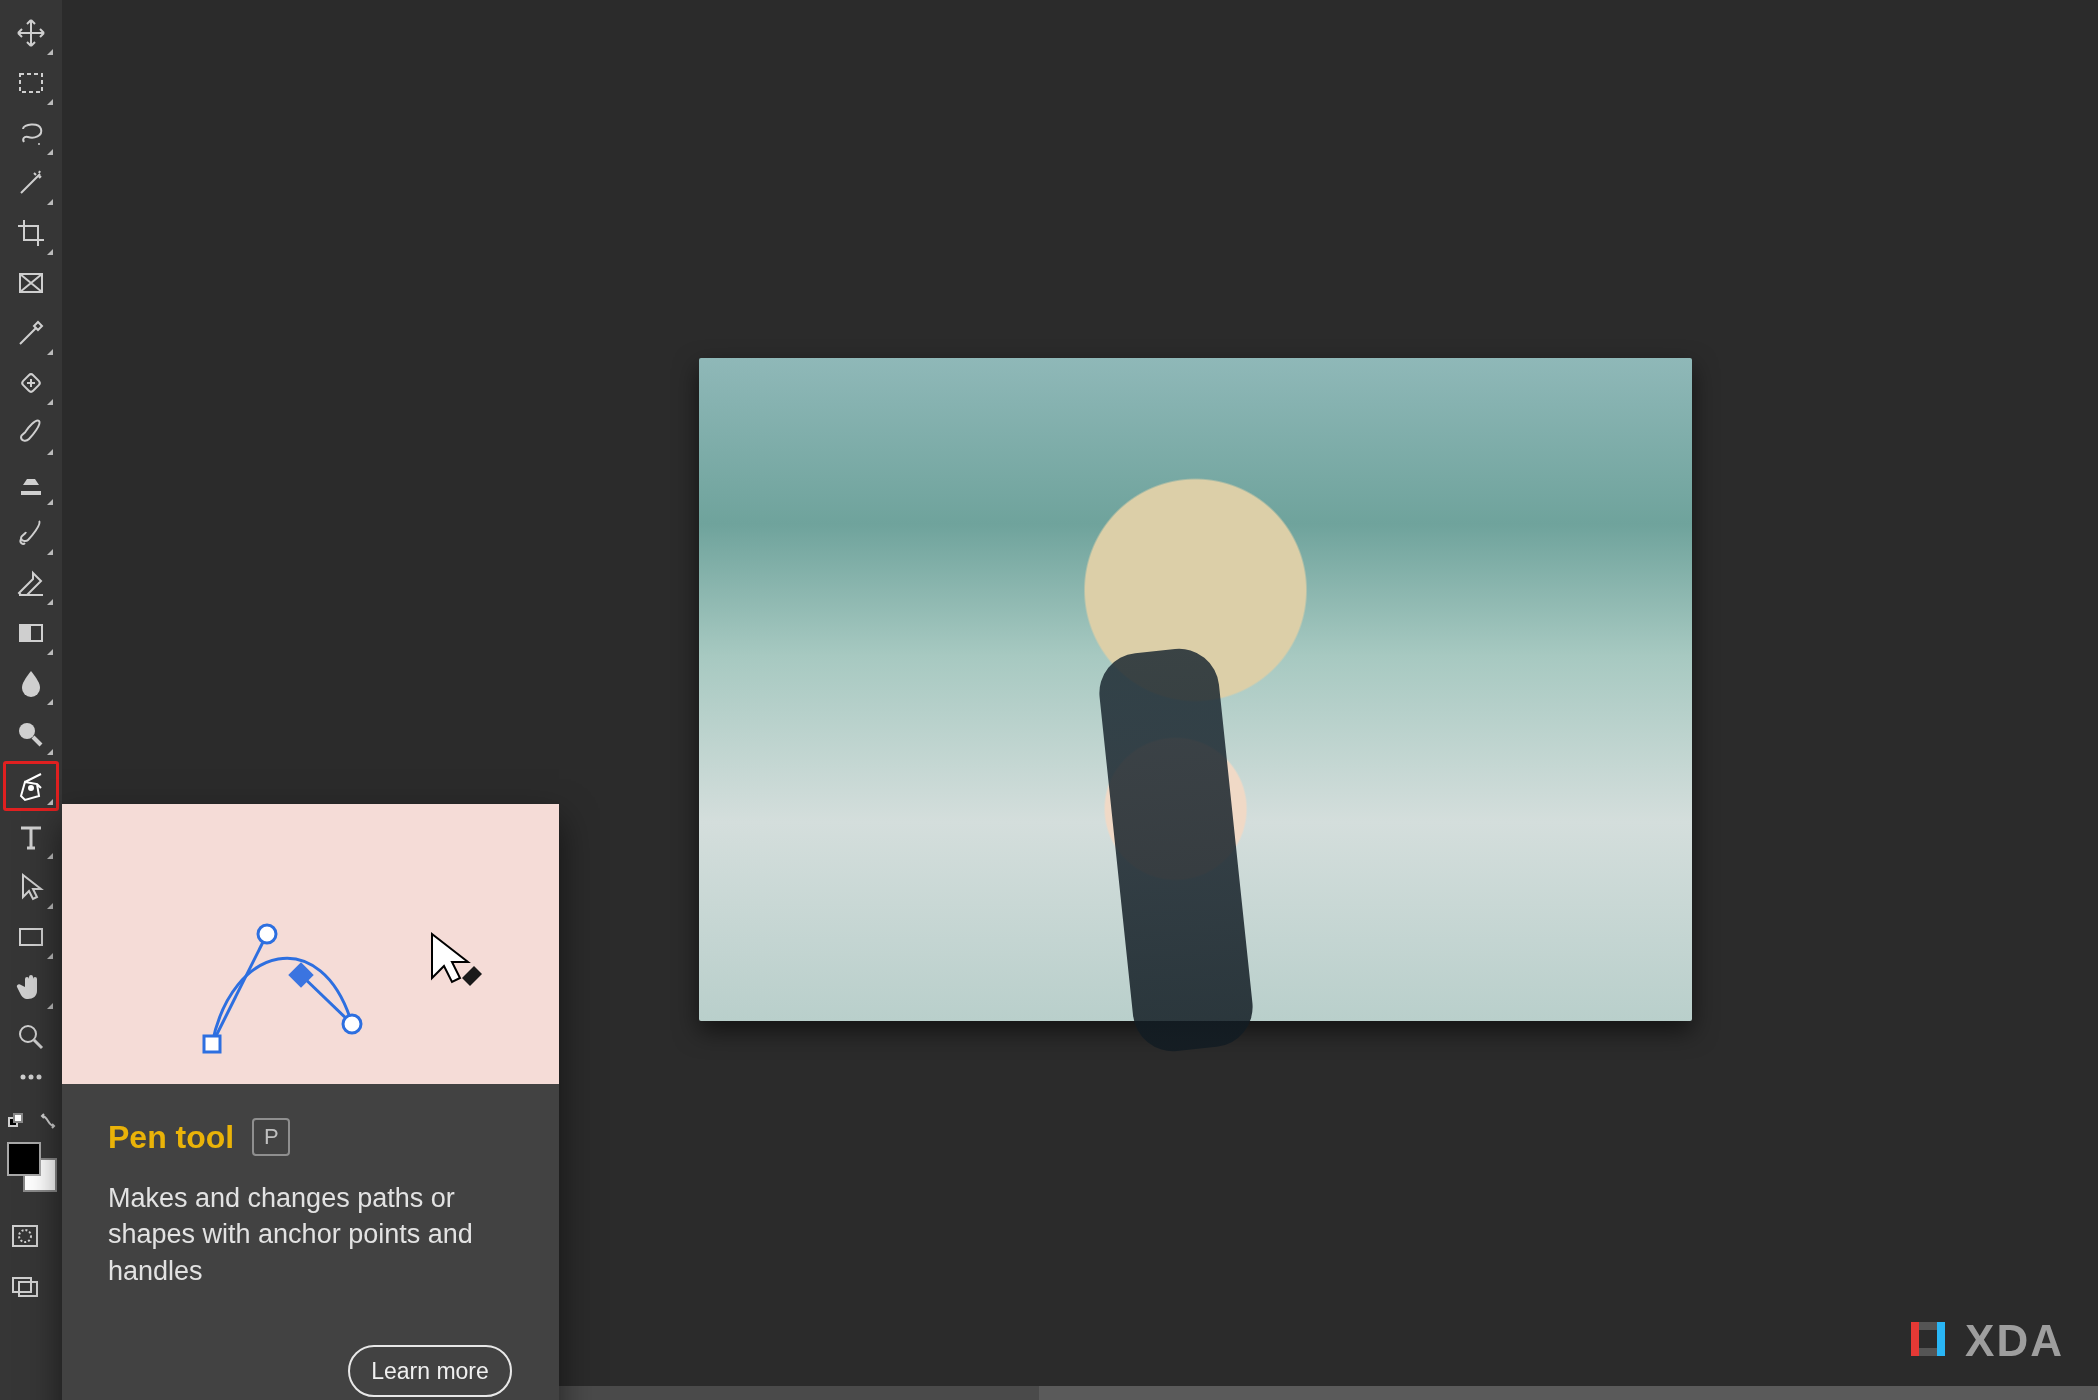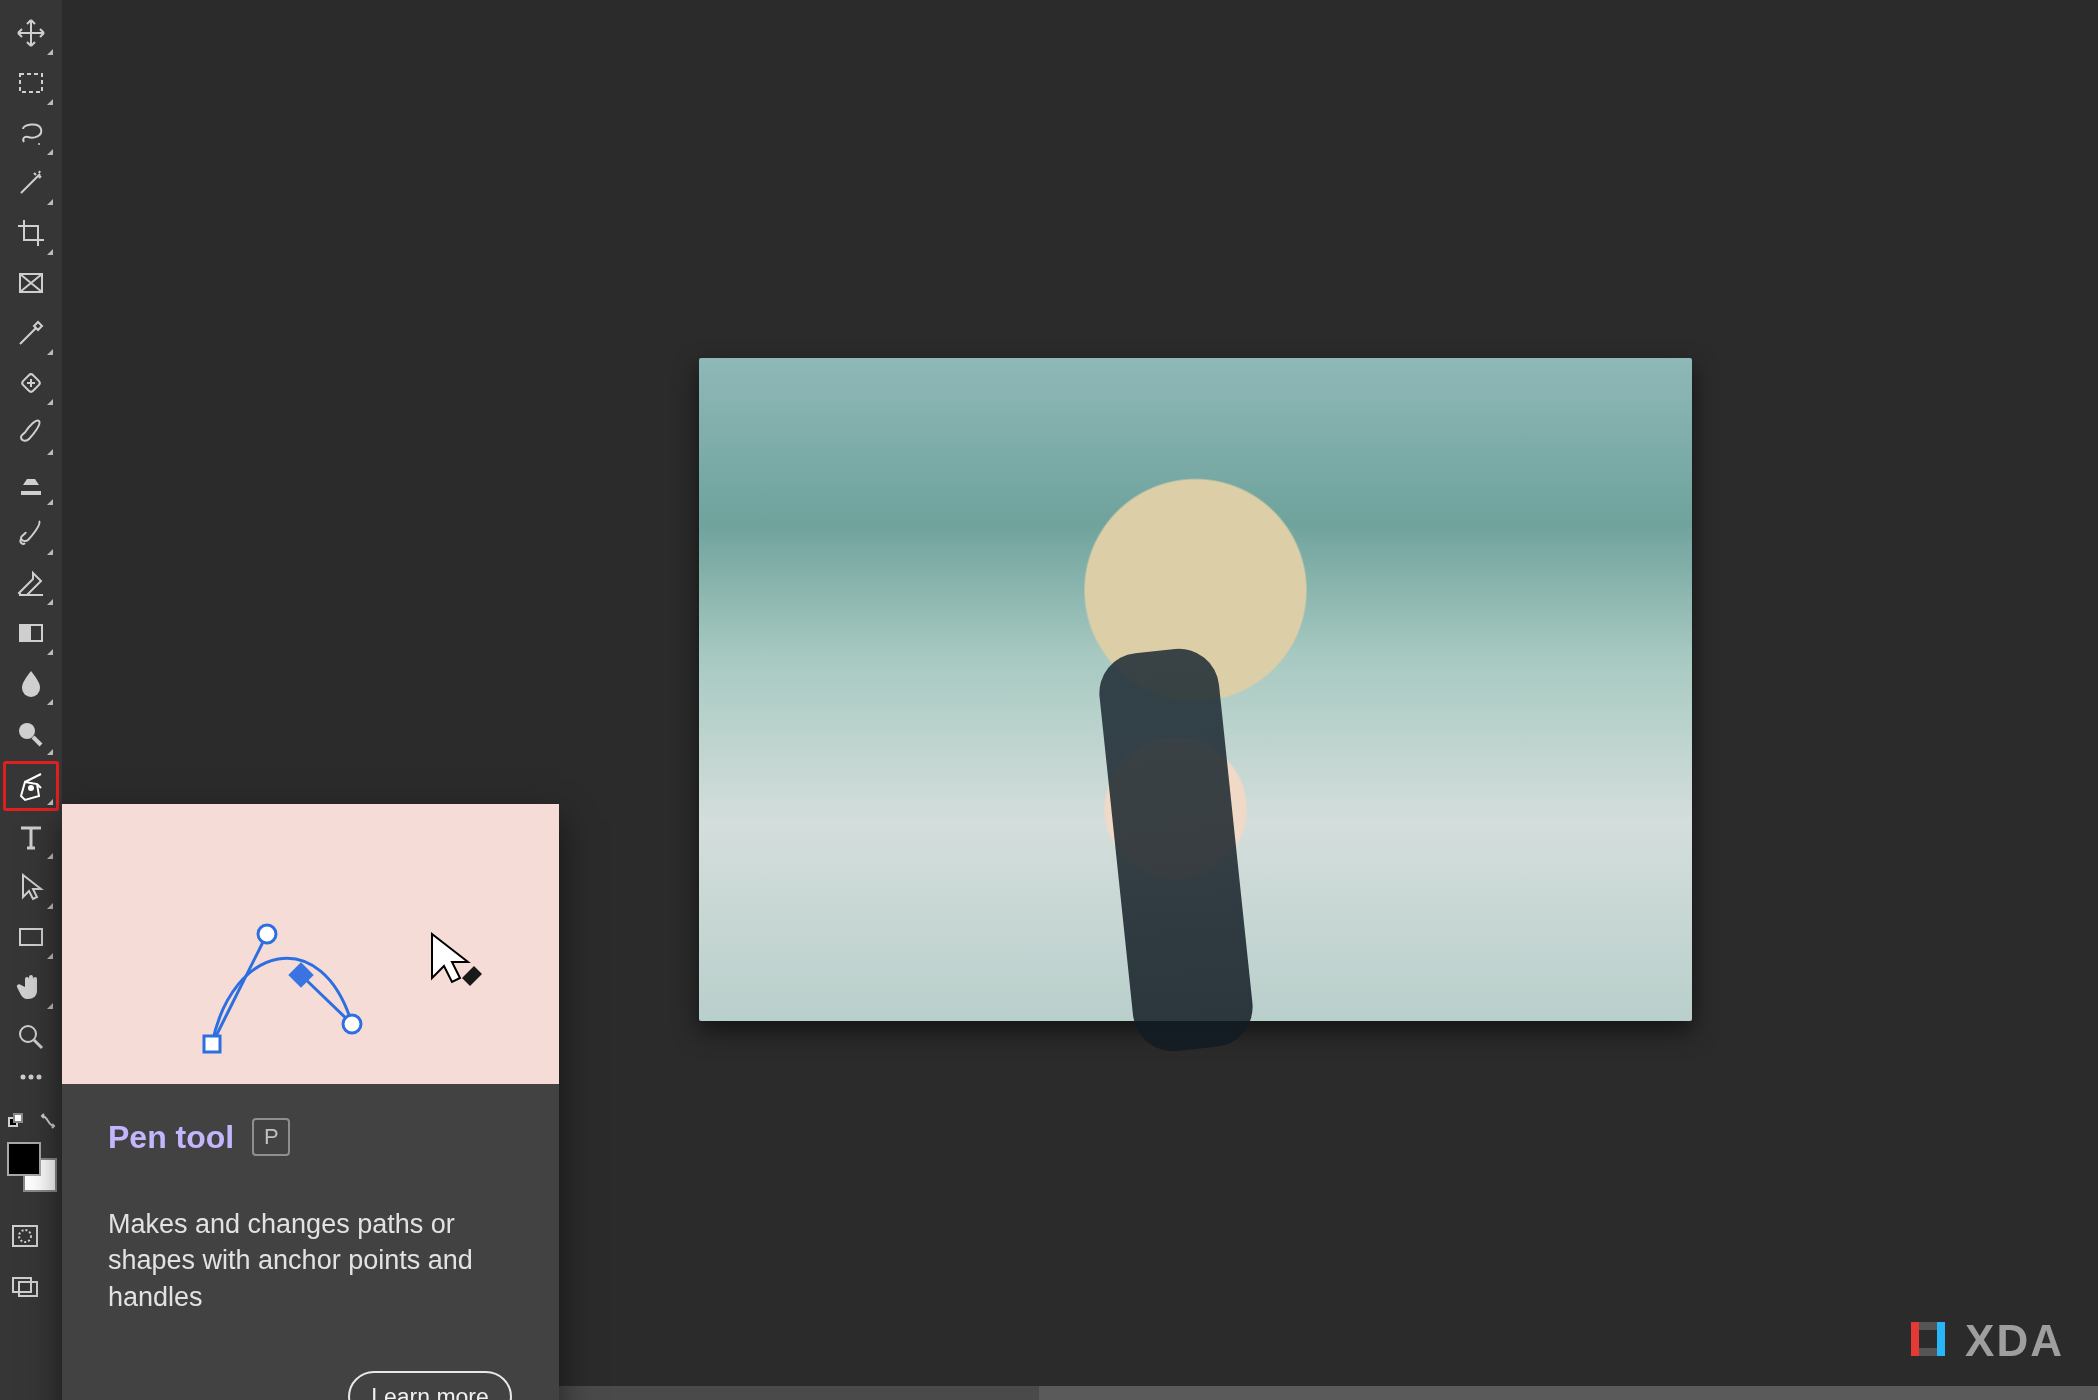--- a/index.html
+++ b/index.html
@@ -29,23 +29,23 @@
            radial-gradient(circle at 48% 68%, #f0d9c6 0 70px, transparent 72px),
            linear-gradient(180deg,#8fb8b8 0%, #6fa39c 25%, #a7c9c1 45%, #d4dedc 70%, #b9cfcb 100%);
          box-shadow:0 10px 24px rgba(0,0,0,.55);border-radius:2px;}
   .photo::after{content:"";position:absolute;left:42%;top:44%;width:120px;height:400px;
          background:linear-gradient(180deg,#1d2a33 0%, #111b22 100%);border-radius:40px;transform:rotate(-6deg);opacity:.85;}
   
   .tooltip-card{position:absolute;left:62px;top:804px;width:497px;background:#424242;box-shadow:0 16px 34px rgba(0,0,0,.55);}
   .tooltip-illus{height:280px;background:#f5dcd7;position:relative;}
   .tooltip-body{padding:34px 46px 50px 46px;}
   .tt-title-line{display:flex;align-items:center;gap:18px;}
-  .tt-title{font-size:32px;font-weight:600;color:#c4b5fd;}
+  .tt-title{font-size:32px;font-weight:600;color:#eab308;}
   .tt-key{width:34px;height:34px;border:2px solid #8f8f8f;color:#c0c0c0;font-size:22px;display:flex;align-items:center;justify-content:center;border-radius:4px;}
-  .tt-desc{margin-top:50px;font-size:27px;line-height:1.35;color:#e2e2e2;max-width:400px;}
+  .tt-desc{margin-top:24px;font-size:27px;line-height:1.35;color:#e2e2e2;max-width:400px;}
   .tt-learn{margin-top:56px;margin-left:240px;width:160px;height:48px;border:2.5px solid #e8e8e8;color:#f0f0f0;border-radius:28px;display:flex;align-items:center;justify-content:center;font-size:23px;cursor:pointer;}
   
   .tooltip-illus svg{position:absolute;}
   
   .scrollbar-h{position:absolute;left:559px;bottom:0;height:14px;right:0;background:#1f1f1f;}
   .scrollbar-h .th1{position:absolute;left:0;top:0;height:14px;width:480px;background:#4a4a4a;}
   .scrollbar-h .th2{position:absolute;left:480px;top:0;height:14px;width:1059px;background:#5a5a5a;}
   
   .xda{position:absolute;right:34px;bottom:34px;display:flex;align-items:flex-start;gap:14px;}
   .xda-logo{width:46px;height:46px;}

